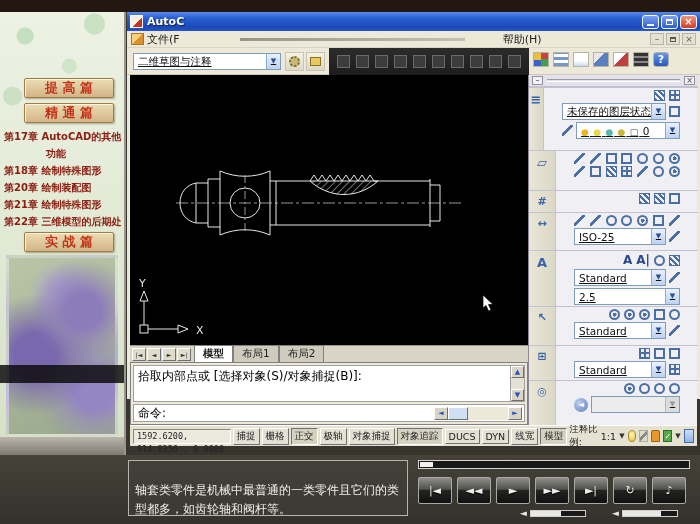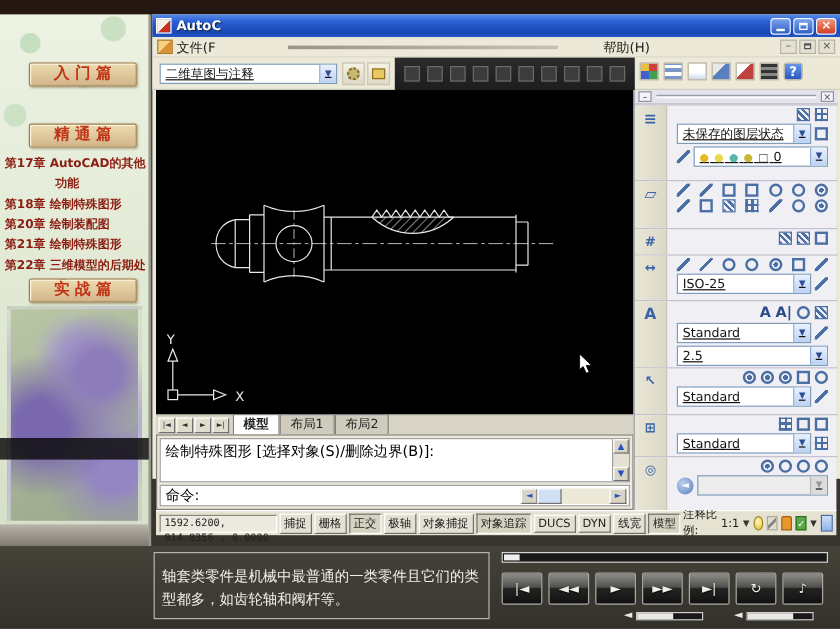--- a/index.html
+++ b/index.html
@@ -98,57 +98,57 @@
   .sic.toolswitch{background:#58a848;border:1px solid #2a7020;color:#fff;font-size:8px;line-height:11px;text-align:center;}
   .sic.bluesq{width:14px;height:14px;background:linear-gradient(180deg,#cfe0f8,#8fb4e8);border:1px solid #4868a8;}
   .ddmini{font-size:7px;color:#333;cursor:pointer;}
   
   #rightpanel{left:401px;top:63px;width:169px;height:350px;background:#f0eff3;border-left:1px solid #8a8a9a;}
   #phead{left:0;top:0;width:169px;height:12px;display:flex;align-items:center;gap:4px;padding:0 3px;background:#e4e2ea;border-bottom:1px solid #c0c0cc;font-size:8px;color:#444;}
   #phead .line{flex:1;height:3px;border-top:1px solid #9a9aa8;border-bottom:1px solid #fff;}
   #phead .pbtn{width:11px;height:9px;border:1px solid #9090a0;background:#f4f2f8;line-height:7px;text-align:center;cursor:pointer;font-size:8px;}
   .sec{position:absolute;left:0;width:169px;border-top:1px solid #c4c2d0;display:flex;}
   .seccol{width:27px;background:linear-gradient(90deg,#eae6d6,#dcd8c8);display:flex;align-items:flex-start;justify-content:center;padding-top:4px;color:#3a64aa;font-size:13px;font-weight:bold;border-right:1px solid #c8c4b6;}
-  .secbody{flex:1;padding:2px 8px;display:flex;flex-direction:column;gap:2px;}
+  .secbody{flex:1;padding:2px 18px;display:flex;flex-direction:column;gap:2px;}
   .trow{display:flex;gap:4px;align-items:center;justify-content:flex-end;}
   .trow.spread{justify-content:space-between;}
   .ti{width:11px;height:11px;cursor:pointer;}
   .ti.diag{background:linear-gradient(135deg,transparent 40%,#4a6fa5 40% 58%,transparent 58%);}
   .ti.ring{border:2px solid #4a6fa5;border-radius:50%;}
   .ti.box{border:2px solid #4a6fa5;}
   .ti.grid{background:repeating-linear-gradient(0deg,#4a6fa5 0 2px,transparent 2px 5px),repeating-linear-gradient(90deg,#4a6fa5 0 2px,transparent 2px 5px);}
   .ti.hatch{background:repeating-linear-gradient(45deg,#4a6fa5 0 2px,transparent 2px 4px);border:1px solid #4a6fa5;}
   .ti.dot{border:2px solid #4a6fa5;border-radius:50%;background:radial-gradient(circle,#4a6fa5 0 2px,transparent 2px);}
   .crow{display:flex;align-items:center;gap:3px;}
   .crow .combo{flex:1;}
   .ldot{font-size:9px;line-height:9px;margin-right:1px;}
   .atx{color:#2a4a8a;font-weight:bold;font-size:12px;cursor:pointer;}
   .navarrow{width:14px;height:14px;border-radius:50%;background:radial-gradient(circle at 35% 35%,#bcd0ee,#5a7cc0);color:#fff;font-size:8px;line-height:14px;text-align:center;cursor:pointer;}
   .combo.disabled{background:#ececec;}
   .combo.disabled .cbtn{background:#dcdcdc;color:#9a9a9a;border-left-color:#b8b8b8;}
   
-  #caption{left:128px;top:5px;width:280px;height:56px;border:1px solid #b4b4b0;background:rgba(66,64,58,.55);color:#f0efe8;font-size:12px;line-height:1.55;padding:10px 6px;}
+  #caption{left:128px;top:5px;width:280px;height:56px;border:1px solid #b4b4b0;background:rgba(66,64,58,.55);color:#f0efe8;font-size:12px;line-height:1.55;padding:20px 6px;}
   #progress{left:418px;top:5px;width:272px;height:9px;border:1px solid #d6d6d2;background:#181818;}
   #progress .chunk{left:1px;top:1px;width:13px;height:5px;background:#f0f0ee;}
   #pbuttons{left:418px;top:22px;display:flex;gap:5px;}
   .pbtn2{width:34px;height:27px;border:1px solid #a8a8a4;border-radius:2px;background:linear-gradient(180deg,#8e8e8a,#50504c 45%,#232321 50%,#111);color:#eee;font-size:11px;display:flex;align-items:center;justify-content:center;cursor:pointer;text-shadow:0 1px 1px #000;}
   #vols{left:520px;top:53px;display:flex;gap:26px;align-items:center;}
   .vol{display:flex;align-items:center;gap:3px;}
   .vol .sp{color:#e8e8e4;font-size:9px;}
   .vtrack{width:56px;height:7px;border:1px solid #cfcfcb;background:#181818;}
   .vfill{height:5px;background:#e8e8e4;}
 </style>
 </head>
 <body>
 
 <div id="topstrip" class="abs"></div>
 
 <div id="sidebar" class="abs">
   <div class="floral abs"></div>
-  <div class="sbtn abs" style="top:40px">入 门 篇</div>
+  <div class="sbtn abs" style="top:66px">提 高 篇</div>
   <div class="sbtn abs" style="top:91px">精 通 篇</div>
   <div id="chapters" class="abs">
     <div class="chap">第17章  AutoCAD的其他功能</div>
     <div class="chap">第18章  绘制特殊图形</div>
     <div class="chap">第20章  绘制装配图</div>
     <div class="chap">第21章  绘制特殊图形</div>
     <div class="chap">第22章  三维模型的后期处理</div>
   </div>
   <div class="sbtn abs" style="top:220px">实 战 篇</div>
   <div id="flower" class="abs"></div>
@@ -265,21 +265,21 @@
       <span class="tnavb">►</span>
       <span class="tnavb">►|</span>
     </span>
     <span class="tab active">模型</span>
     <span class="tab">布局1</span>
     <span class="tab">布局2</span>
   </div>
 
   <div id="cmdwin" class="abs">
     <div id="cmdhist" class="abs">
-      <span>绘制特殊图形 [选择对象(S)/删除边界(B)]:</span>
+      <span>拾取内部点或 [选择对象(S)/对象捕捉(B)]:</span>
       <span id="vscroll" class="abs">
         <span class="scb">▲</span>
         <span class="scb">▼</span>
       </span>
     </div>
     <div id="cmdin" class="abs">
       <span>命令:</span>
       <span id="hscroll" class="abs">
         <span class="scb">◄</span>
         <span id="htrack">

